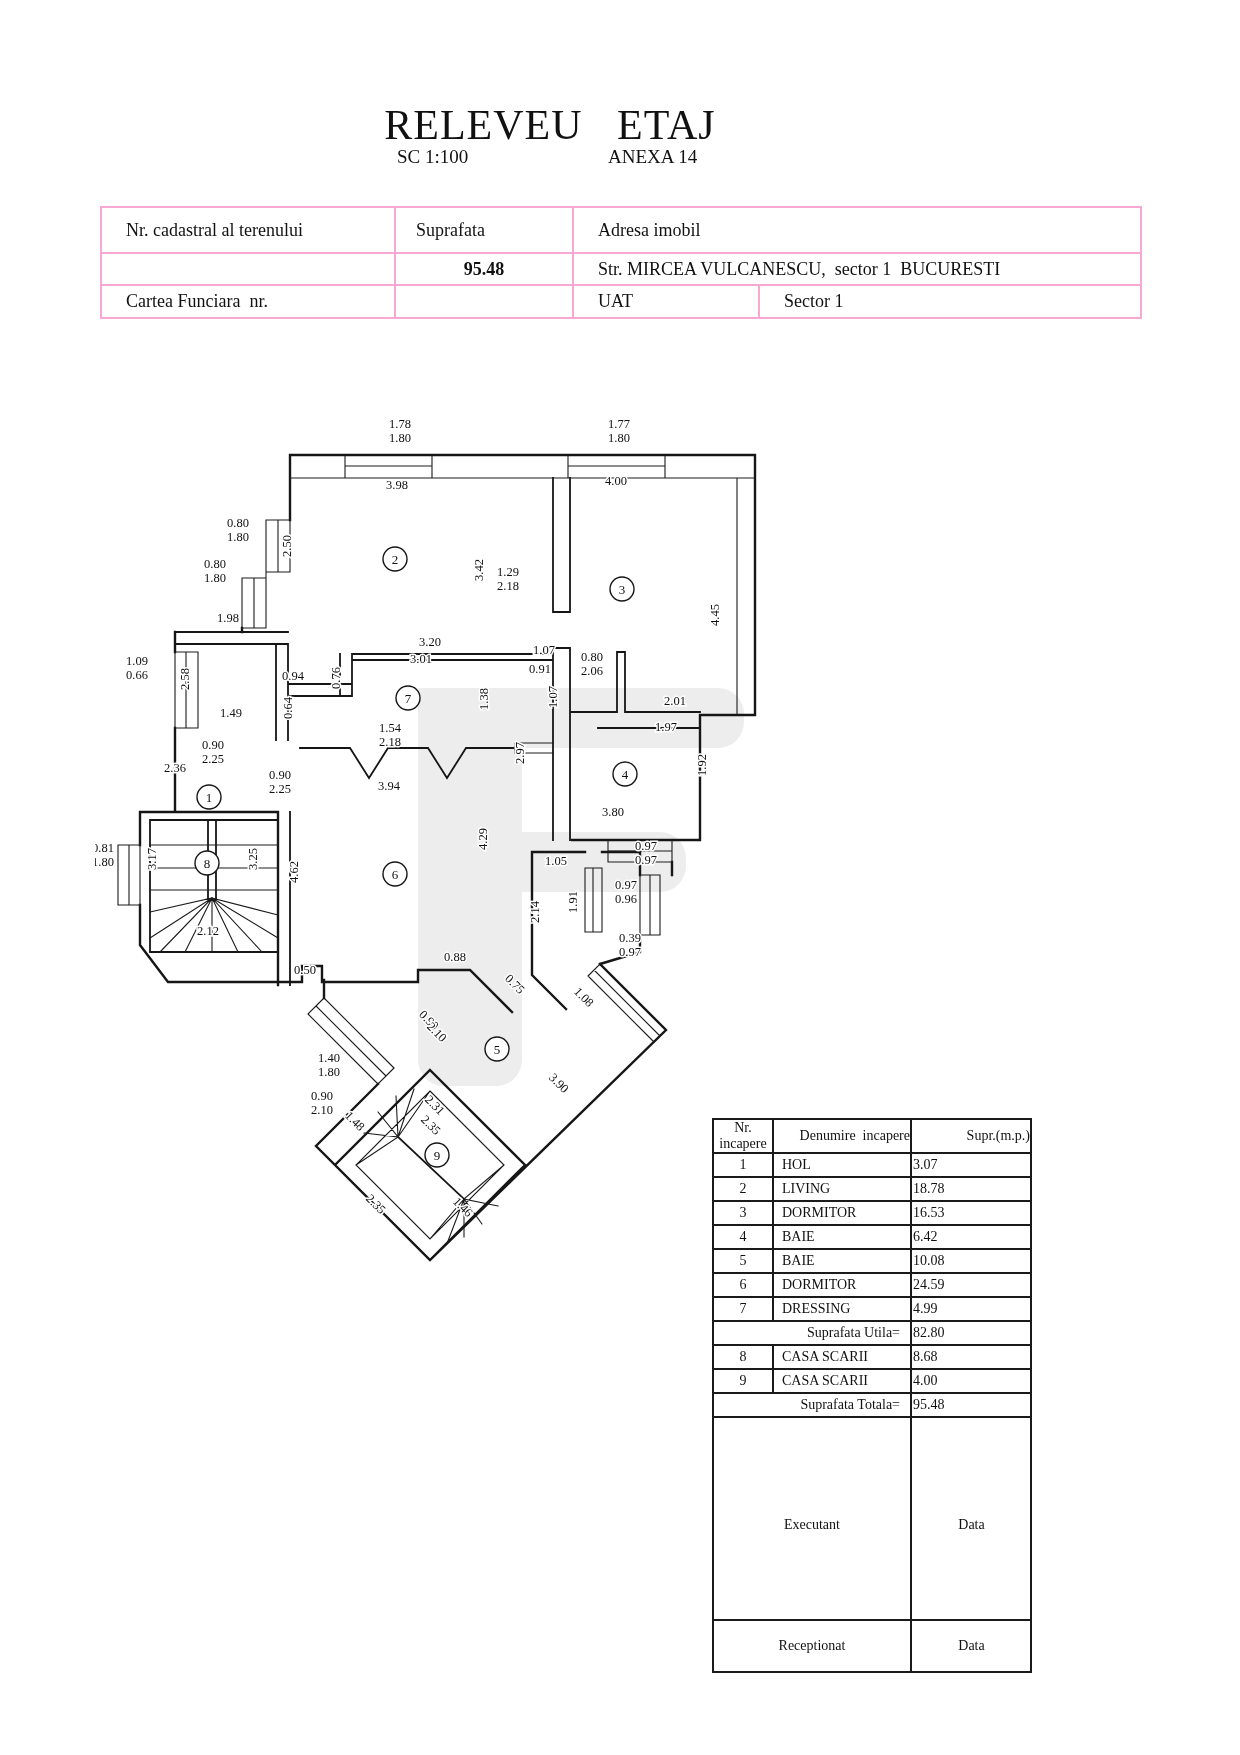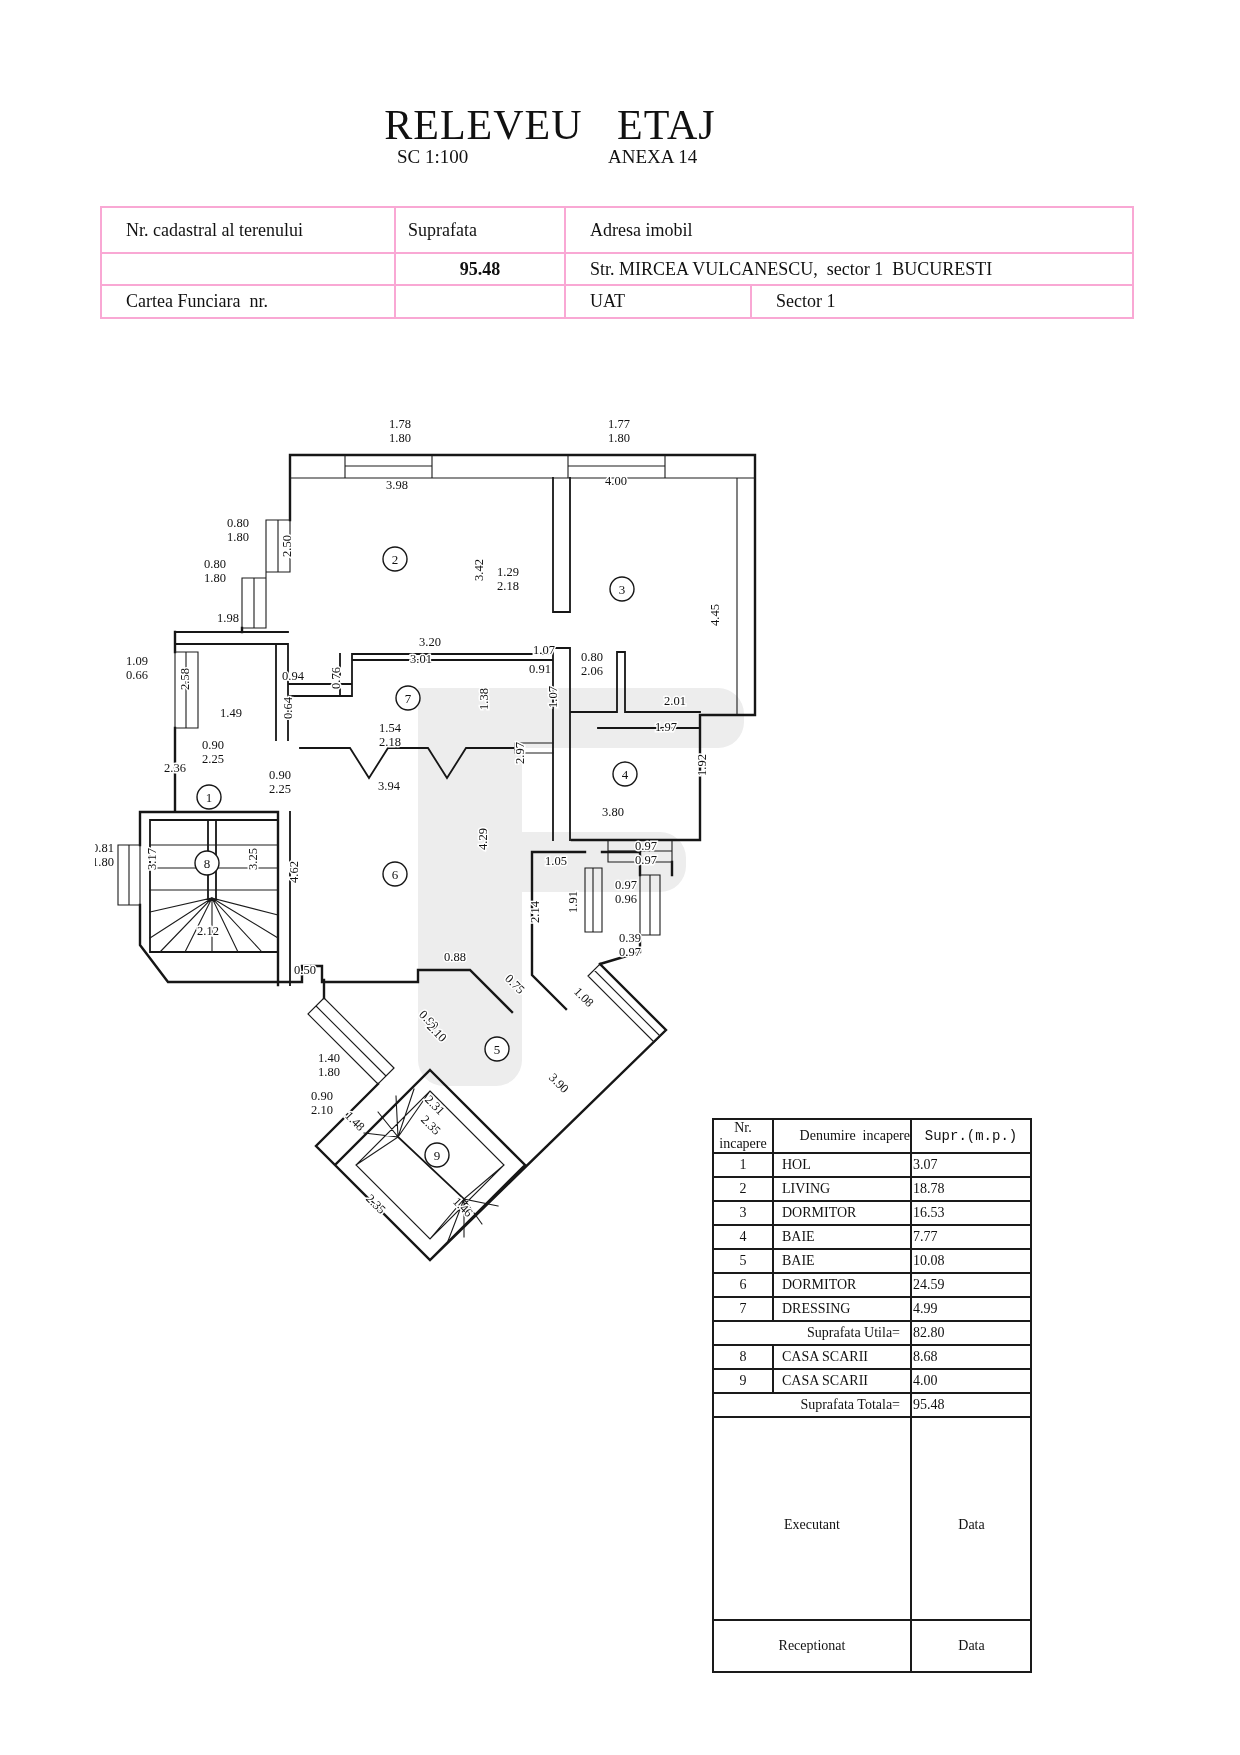--- a/index.html
+++ b/index.html
@@ -33,37 +33,37 @@
   .wm{fill:#ededed;}
   
   .room-table{left:712px;top:1118px;border-collapse:collapse;table-layout:fixed;}
   .room-table td{border:2px solid #1a1a1a;font-size:14px;vertical-align:middle;overflow:hidden;}
   .room-table .h{height:24px;}
   .rt-c1{width:56px;text-align:center;border-radius:16px;}
   .rt-c2{width:127px;text-align:left;padding-left:8px;}
   .rt-c3{width:105px;text-align:left;padding-right:12px;}
   .rt-head1{font-size:9px;text-align:center;padding:0;}
   .rt-head2{font-size:15px;text-align:right;padding:0;}
-  .rt-head3{font-size:13px;text-align:center;padding:0;font-family:Liberation Mono, monospace;}
+  .rt-head3{font-size:13px;text-align:right;padding:0;}
   .rt-sum{text-align:right;padding-right:10px;font-size:13.5px;}
   .rt-sign{height:186px;vertical-align:top;text-align:center;font-size:17px;padding-top:14px;}
   .rt-sign2{height:48px;text-align:center;font-size:17px;}
 </style>
 </head>
 <body>
 
 <div class="abs main-title pre">RELEVEU   ETAJ</div>
 <div class="abs sub-scale">SC 1:100</div>
 <div class="abs sub-annex">ANEXA 14</div>
 
 <table class="abs info-table">
   <tbody>
       <tr class="r1">
     <td class="c1">Nr. cadastral al terenului</td>
-    <td class="c2" style="text-align:left;padding-left:12px;">Suprafata</td>
+    <td class="c2" style="text-align:left;padding-left:20px;">Suprafata</td>
     <td class="c3" colspan="2">Adresa imobil</td>
   </tr>
   <tr class="r2">
     <td class="c1"></td>
     <td class="c2 area-val">95.48</td>
     <td class="c3 pre" colspan="2">Str. MIRCEA VULCANESCU,  sector 1  BUCURESTI</td>
   </tr>
   <tr class="r3">
     <td class="c1 pre">Cartea Funciara  nr.</td>
     <td class="c2"></td>
@@ -248,21 +248,21 @@
         <td class="rt-c3">18.78</td>
       </tr>
       <tr class="h">
         <td class="rt-c1">3</td>
         <td class="rt-c2">DORMITOR</td>
         <td class="rt-c3">16.53</td>
       </tr>
       <tr class="h">
         <td class="rt-c1">4</td>
         <td class="rt-c2">BAIE</td>
-        <td class="rt-c3">7.77</td>
+        <td class="rt-c3">6.42</td>
       </tr>
       <tr class="h">
         <td class="rt-c1">5</td>
         <td class="rt-c2">BAIE</td>
         <td class="rt-c3">10.08</td>
       </tr>
       <tr class="h">
         <td class="rt-c1">6</td>
         <td class="rt-c2">DORMITOR</td>
         <td class="rt-c3">24.59</td>

